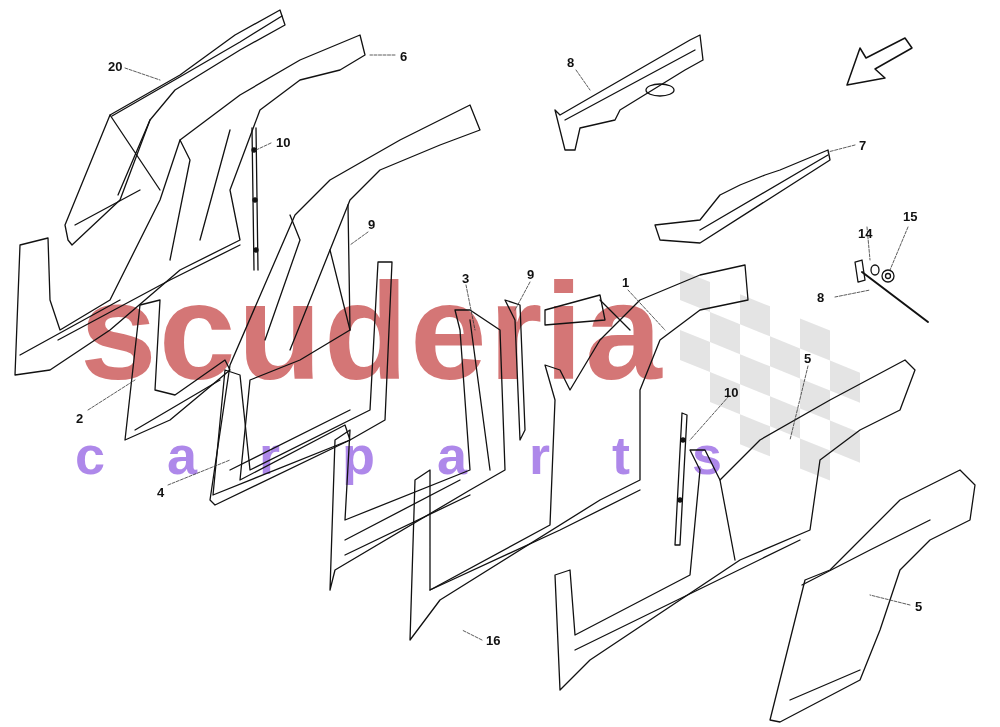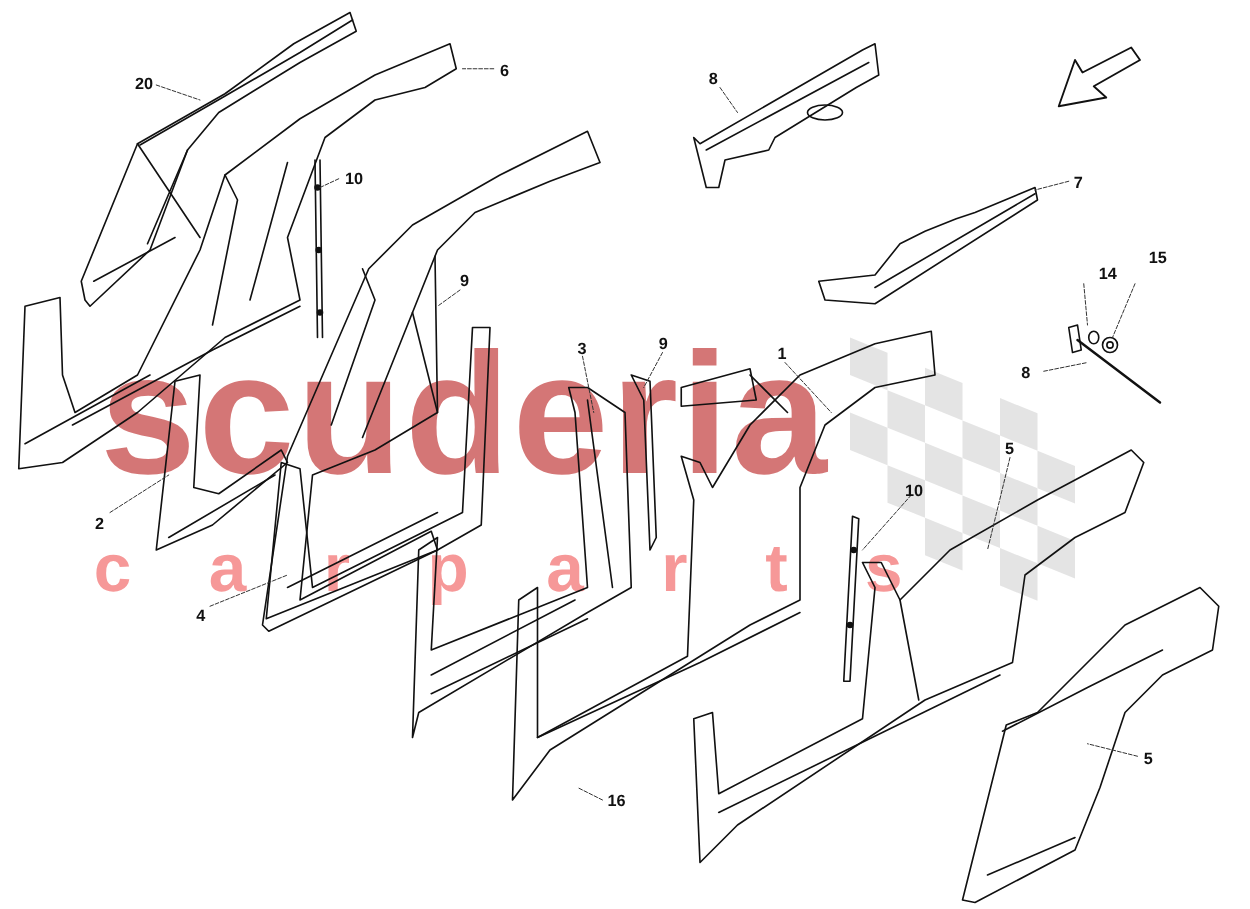--- a/index.html
+++ b/index.html
@@ -15,21 +15,21 @@
       position: absolute; left: 80px; top: 262px;
       font-family: "Liberation Sans", "DejaVu Sans", sans-serif;
       font-size: 138px; font-weight: bold; letter-spacing: 2px;
       color: #b91c1c; opacity: 0.6; line-height: 1;
       white-space: nowrap;
     }
     .wm-sub {
       position: absolute; left: 75px; top: 428px;
       font-family: "Liberation Sans", "DejaVu Sans", sans-serif;
       font-size: 54px; font-weight: bold;
-      color: #ef4444; opacity: 0.55; letter-spacing: 62px;
+      color: #6d28d9; opacity: 0.55; letter-spacing: 62px;
       white-space: nowrap; line-height: 1;
     }
     .callout {
       position: absolute;
       font-size: 13px; font-weight: bold; color: #111;
       line-height: 1;
       cursor: pointer;
     }
   </style>
 </head>
@@ -186,18 +186,18 @@
       <div class="callout" style="left: 400px; top: 50px;">6</div>
       <div class="callout" style="left: 859px; top: 139px;">7</div>
       <div class="callout" style="left: 567px; top: 56px;">8</div>
       <div class="callout" style="left: 368px; top: 218px;">9</div>
       <div class="callout" style="left: 527px; top: 268px;">9</div>
       <div class="callout" style="left: 276px; top: 136px;">10</div>
       <div class="callout" style="left: 724px; top: 386px;">10</div>
       <div class="callout" style="left: 915px; top: 600px;">5</div>
       <div class="callout" style="left: 108px; top: 60px;">20</div>
       <div class="callout" style="left: 817px; top: 291px;">8</div>
-      <div class="callout" style="left: 858px; top: 212px; margin-left: 21px;">14</div>
-      <div class="callout" style="left: 903px; top: 199px; margin-left: 16px;">15</div>
+      <div class="callout" style="left: 858px; top: 227px;">14</div>
+      <div class="callout" style="left: 903px; top: 210px;">15</div>
       <div class="callout" style="left: 486px; top: 634px; text-align: center;">16</div>
     </div>
 
 </div>
 
 </body></html>

